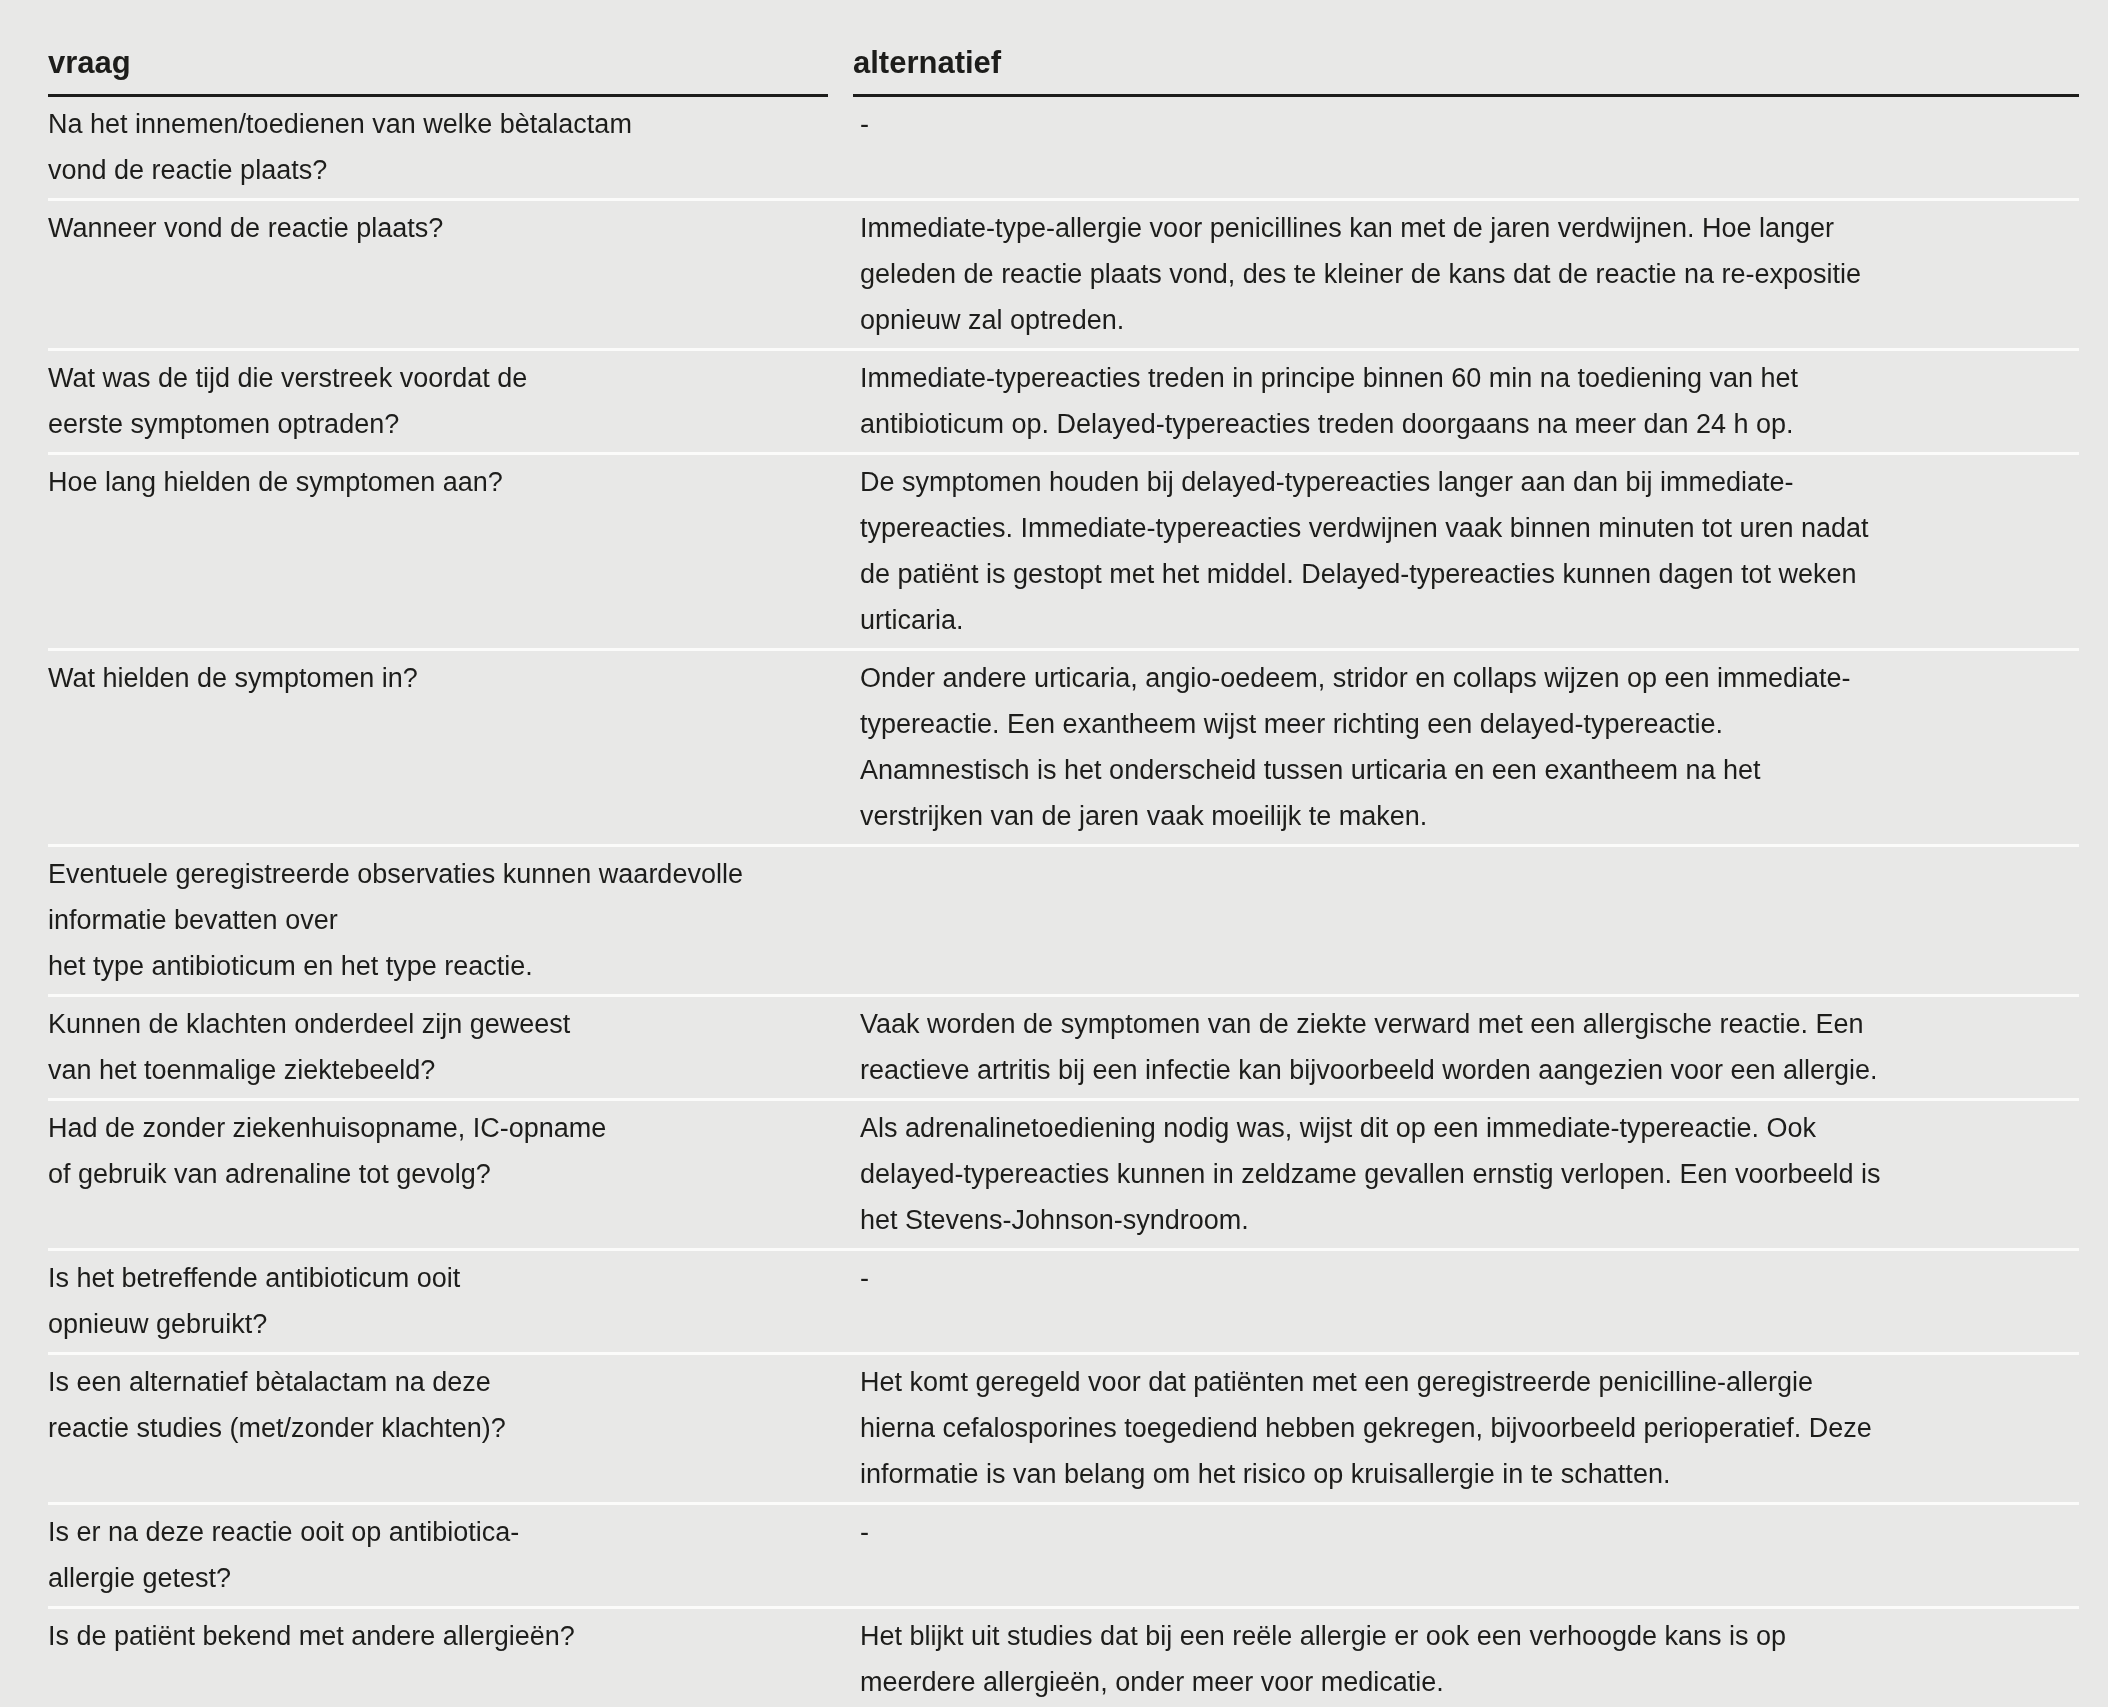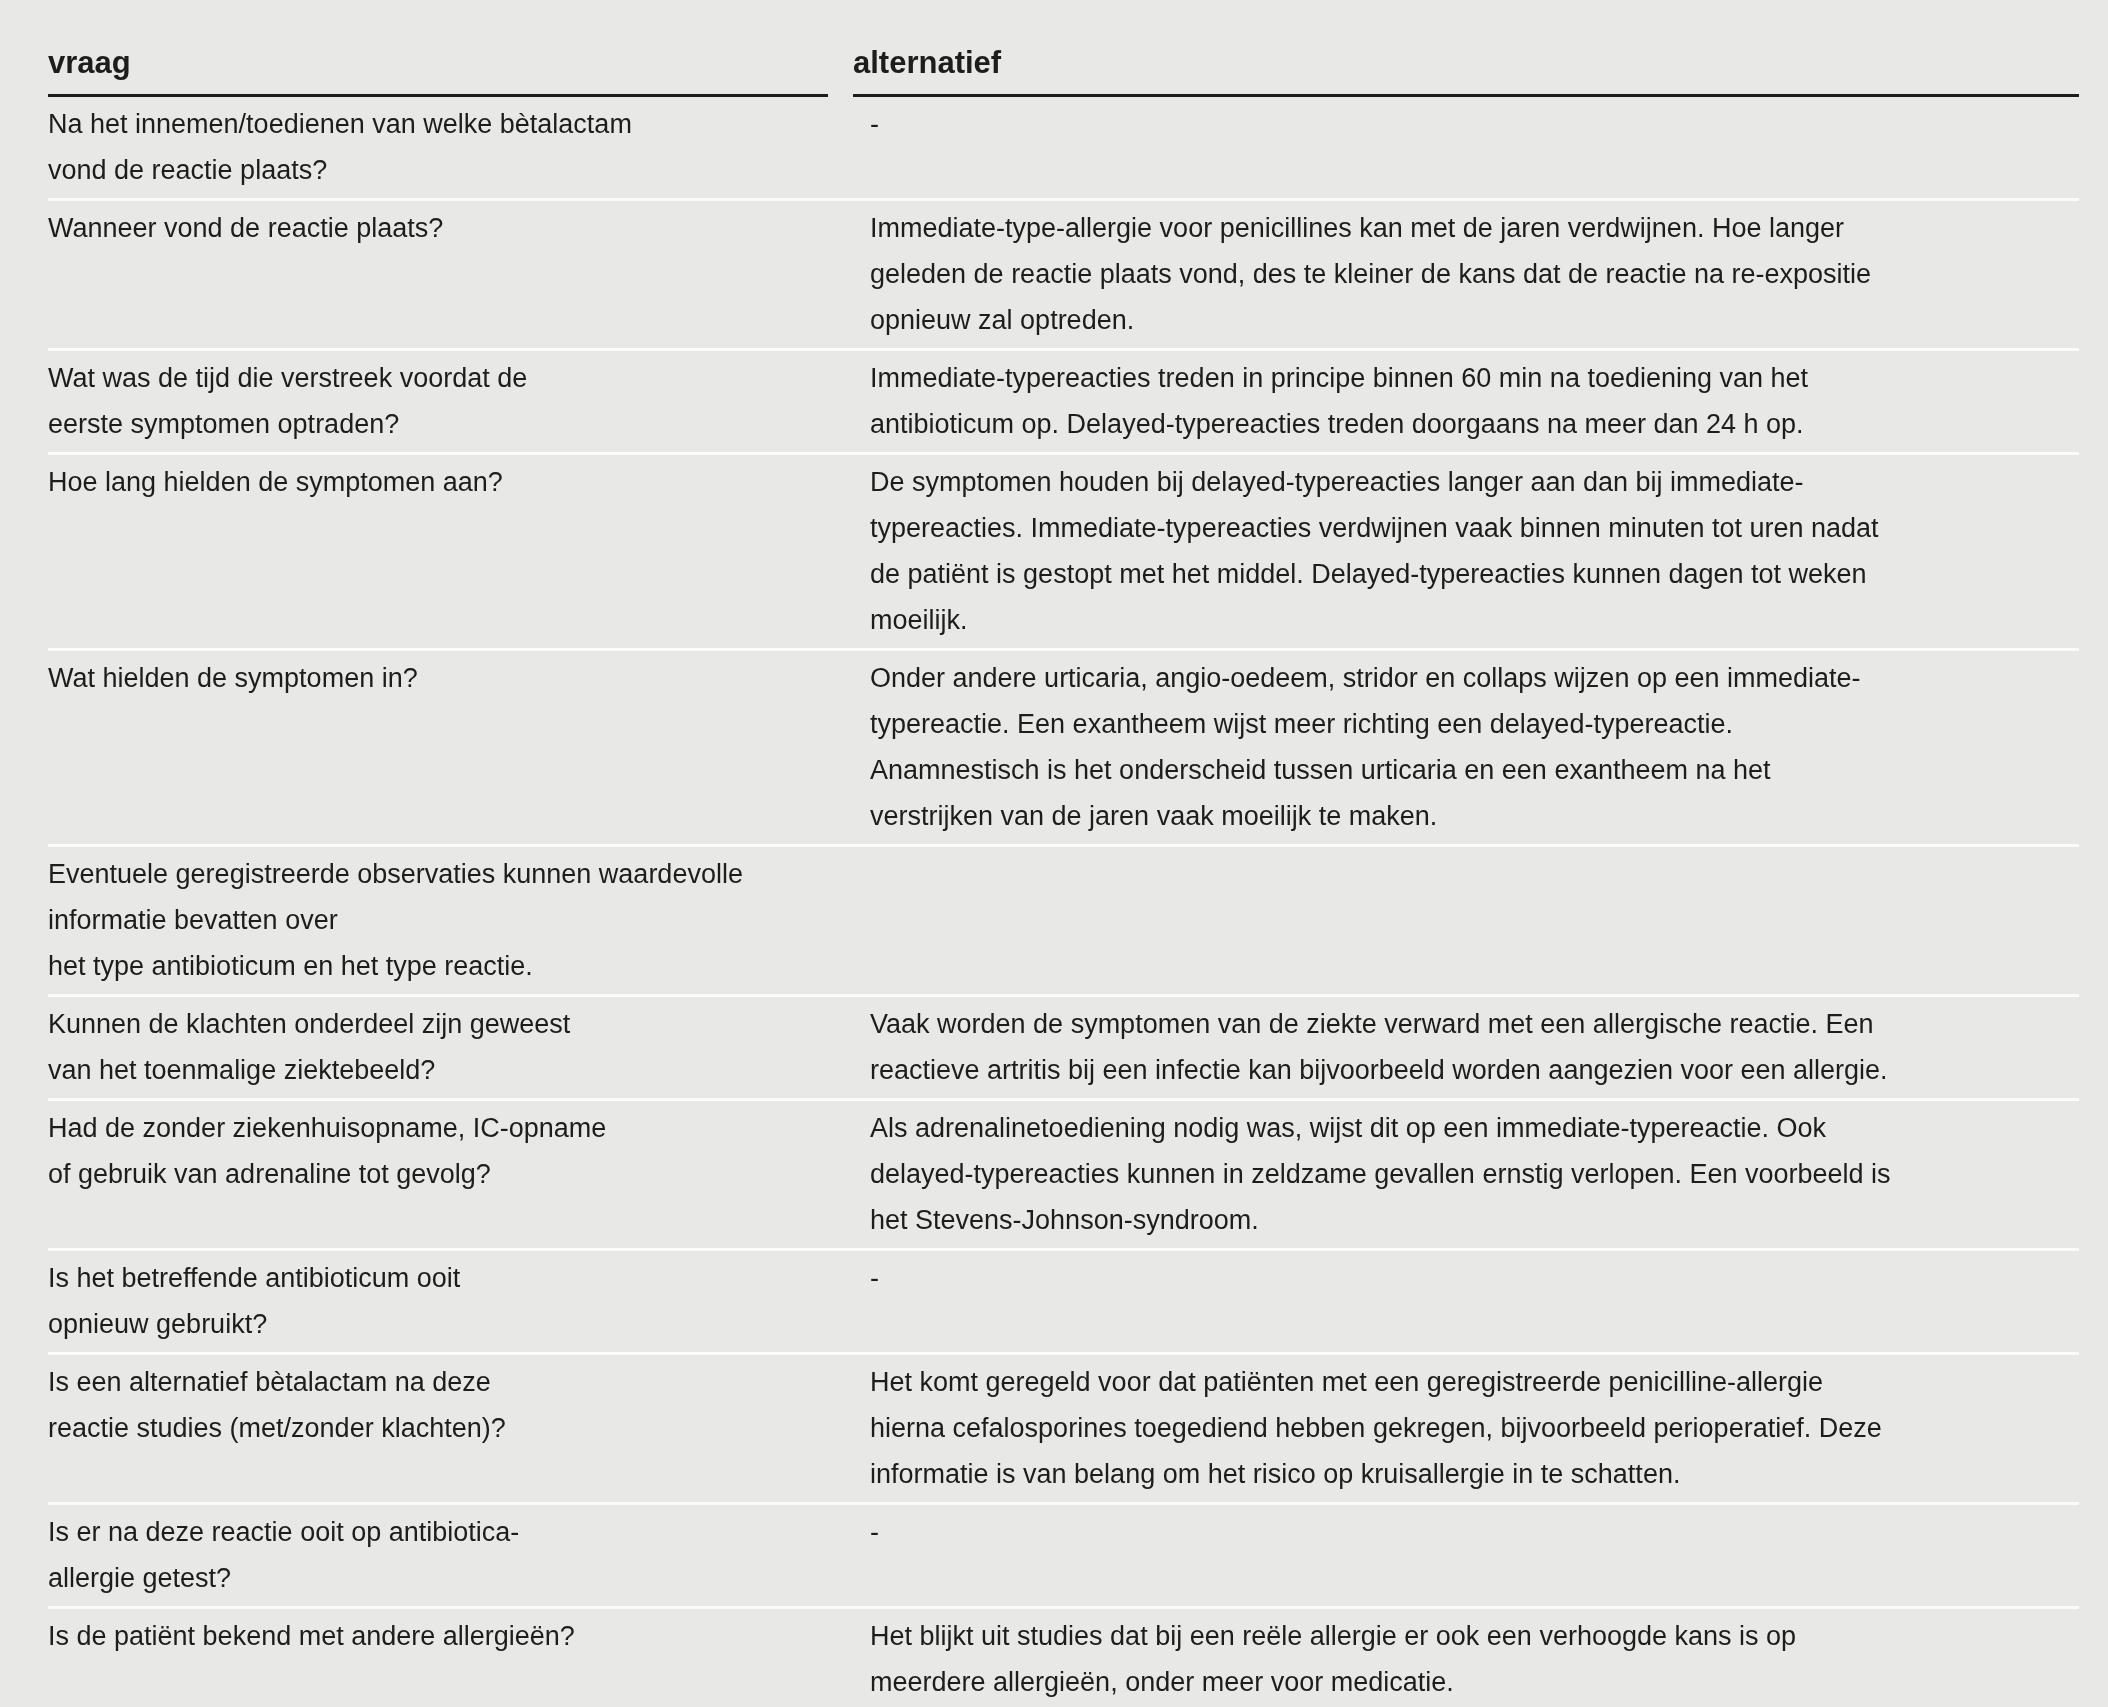--- a/index.html
+++ b/index.html
@@ -25,21 +25,21 @@
   .th {
     font-weight: bold;
     font-size: 31px;
     line-height: 42px;
     padding-bottom: 10px;
     border-bottom: 3px solid var(--header-rule, #1d1d1b);
   }
   .row {
     display: grid;
     grid-template-columns: 780px 1fr;
-    column-gap: 42px;
+    column-gap: 32px;
     border-bottom: 3px solid var(--row-separator, #fbfbfa);
   }
   .cell {
     font-size: 27px;
     line-height: 46px;
     padding: 4px 0 5px 0;
     white-space: pre-line;
     overflow-wrap: break-word;
   }
 </style>
@@ -70,21 +70,21 @@
 eerste symptomen optraden?</div>
     <div class="cell">Immediate-typereacties treden in principe binnen 60 min na toediening van het
 antibioticum op. Delayed-typereacties treden doorgaans na meer dan 24 h op.</div>
   </div>
 
   <div class="row">
     <div class="cell">Hoe lang hielden de symptomen aan?</div>
     <div class="cell">De symptomen houden bij delayed-typereacties langer aan dan bij immediate-
 typereacties. Immediate-typereacties verdwijnen vaak binnen minuten tot uren nadat
 de patiënt is gestopt met het middel. Delayed-typereacties kunnen dagen tot weken
-moeilijk.</div>
+urticaria.</div>
   </div>
 
   <div class="row">
     <div class="cell">Wat hielden de symptomen in?</div>
     <div class="cell">Onder andere urticaria, angio-oedeem, stridor en collaps wijzen op een immediate-
 typereactie. Een exantheem wijst meer richting een delayed-typereactie.
 Anamnestisch is het onderscheid tussen urticaria en een exantheem na het
 verstrijken van de jaren vaak moeilijk te maken.</div>
   </div>
 

